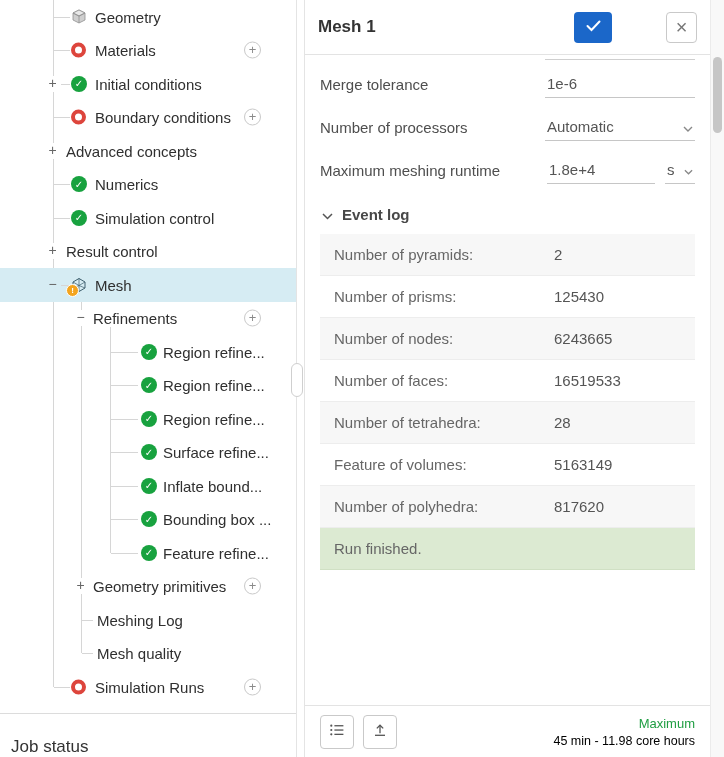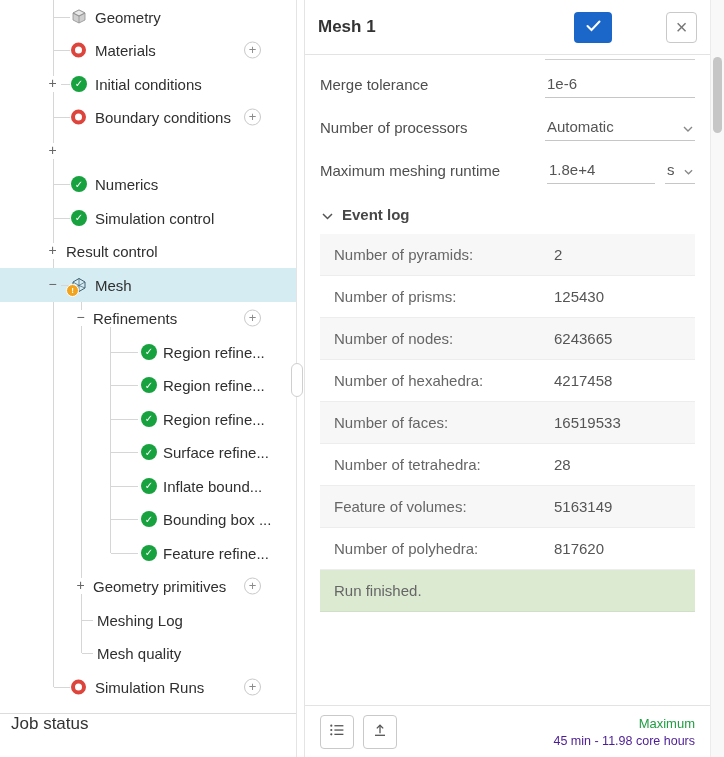--- a/index.html
+++ b/index.html
@@ -21,21 +21,21 @@
   .ic-check{background:var(--check-green,#18a23f);border-radius:50%;color:#fff;font-size:10px;font-weight:bold;}
   .ic-error{width:15px;height:15px;border:4px solid var(--error-red,#dd453c);border-radius:50%;
             background:#fff;box-sizing:border-box;}
   .warn-badge{position:absolute;left:-5px;bottom:-4px;width:11px;height:11px;border-radius:50%;
               background:var(--warning-orange,#f3a41e);color:#fff;font-size:8px;font-weight:700;font-style:normal;
               display:flex;align-items:center;justify-content:center;border:1px solid #fff;box-sizing:content-box;}
   .tlabel{position:absolute;top:50%;transform:translateY(-50%);white-space:nowrap;color:#2f2f2f;}
   .add-btn{position:absolute;left:244px;top:50%;transform:translateY(-50%);width:17px;height:17px;
            border:1px solid #c9c9c9;border-radius:50%;color:#8a8a8a;font-size:13px;line-height:14px;
            text-align:center;background:#fff;box-sizing:border-box;cursor:pointer;}
-  .job-status{flex:0 0 44px;height:44px;border-top:1px solid #dcdcdc;display:flex;align-items:flex-start;
+  .job-status{flex:0 0 44px;height:44px;border-top:1px solid #dcdcdc;display:flex;align-items:flex-end;
               padding:0 11px;font-size:17px;color:#333;box-sizing:border-box;cursor:pointer;}
 
   
   .divider{flex:0 0 9px;border-left:1px solid #e4e4e4;border-right:1px solid #e4e4e4;box-sizing:border-box;
            position:relative;background:#fff;cursor:col-resize;}
   .grip{position:absolute;top:363px;left:-6px;width:12px;height:34px;border:1px solid #cfcfcf;
         border-radius:6px;background:#fff;box-sizing:border-box;}
 
   
   .right-panel{flex:1;min-width:0;display:flex;flex-direction:column;background:#fff;}
@@ -66,21 +66,21 @@
   .elog-row.highlight{background:var(--highlight-row,#dcead2);border-bottom:1px solid #d0e0c4;}
   .elabel{flex:0 0 220px;color:#666;}
   .evalue{color:#555;}
 
   .panel-footer{flex:0 0 52px;border-top:1px solid #e3e3e3;display:flex;align-items:center;
                 padding:0 15px;box-sizing:border-box;}
   .icon-btn{width:34px;height:34px;background:#fff;border:1px solid #c9c9c9;border-radius:4px;
             display:flex;align-items:center;justify-content:center;margin-right:9px;cursor:pointer;}
   .run-info{margin-left:auto;text-align:right;}
   .run-status{color:var(--finished-green,#1f9e42);font-size:13px;}
-  .run-meta{color:#4c1d95;font-size:12.5px;margin-top:3px;}
+  .run-meta{color:#000000;font-size:12.5px;margin-top:3px;}
 
   
   .scrollbar{flex:0 0 14px;background:#f8f8f8;border-left:1px solid #ebebeb;position:relative;box-sizing:border-box;}
   .scroll-thumb{position:absolute;top:57px;left:2px;width:9px;height:76px;background:#c6c6c6;border-radius:5px;cursor:pointer;}
 </style>
 </head>
 <body>
 
 <div class="app">
 
@@ -113,20 +113,21 @@
           <span class="tlabel" style="left:95px">Initial conditions</span>
         </div>
         <div class="tree-row">
           <span class="dash" style="left:54px;width:16px"></span>
           <span class="ic ic-error" style="left:71px"></span>
           <span class="tlabel" style="left:95px">Boundary conditions</span>
           <span class="add-btn">+</span>
         </div>
         <div class="tree-row">
           <span class="toggle" style="left:46px">+</span>
+          <span class="tlabel" style="left:66px">Advanced concepts</span>
         </div>
         <div class="tree-row">
           <span class="dash" style="left:54px;width:16px"></span>
           <span class="ic ic-check" style="left:71px">✓</span>
           <span class="tlabel" style="left:95px">Numerics</span>
         </div>
         <div class="tree-row">
           <span class="dash" style="left:54px;width:16px"></span>
           <span class="ic ic-check" style="left:71px">✓</span>
           <span class="tlabel" style="left:95px">Simulation control</span>
@@ -289,24 +290,20 @@
           </div>
           <div class="elog-row">
             <span class="elabel">Number of prisms:</span>
             <span class="evalue">125430</span>
           </div>
           <div class="elog-row">
             <span class="elabel">Number of nodes:</span>
             <span class="evalue">6243665</span>
           </div>
           <div class="elog-row">
-            <span class="elabel">Number of hexahedra:</span>
-            <span class="evalue">4217458</span>
-          </div>
-          <div class="elog-row">
             <span class="elabel">Number of faces:</span>
             <span class="evalue">16519533</span>
           </div>
           <div class="elog-row">
             <span class="elabel">Number of tetrahedra:</span>
             <span class="evalue">28</span>
           </div>
           <div class="elog-row">
             <span class="elabel">Feature of volumes:</span>
             <span class="evalue">5163149</span>

